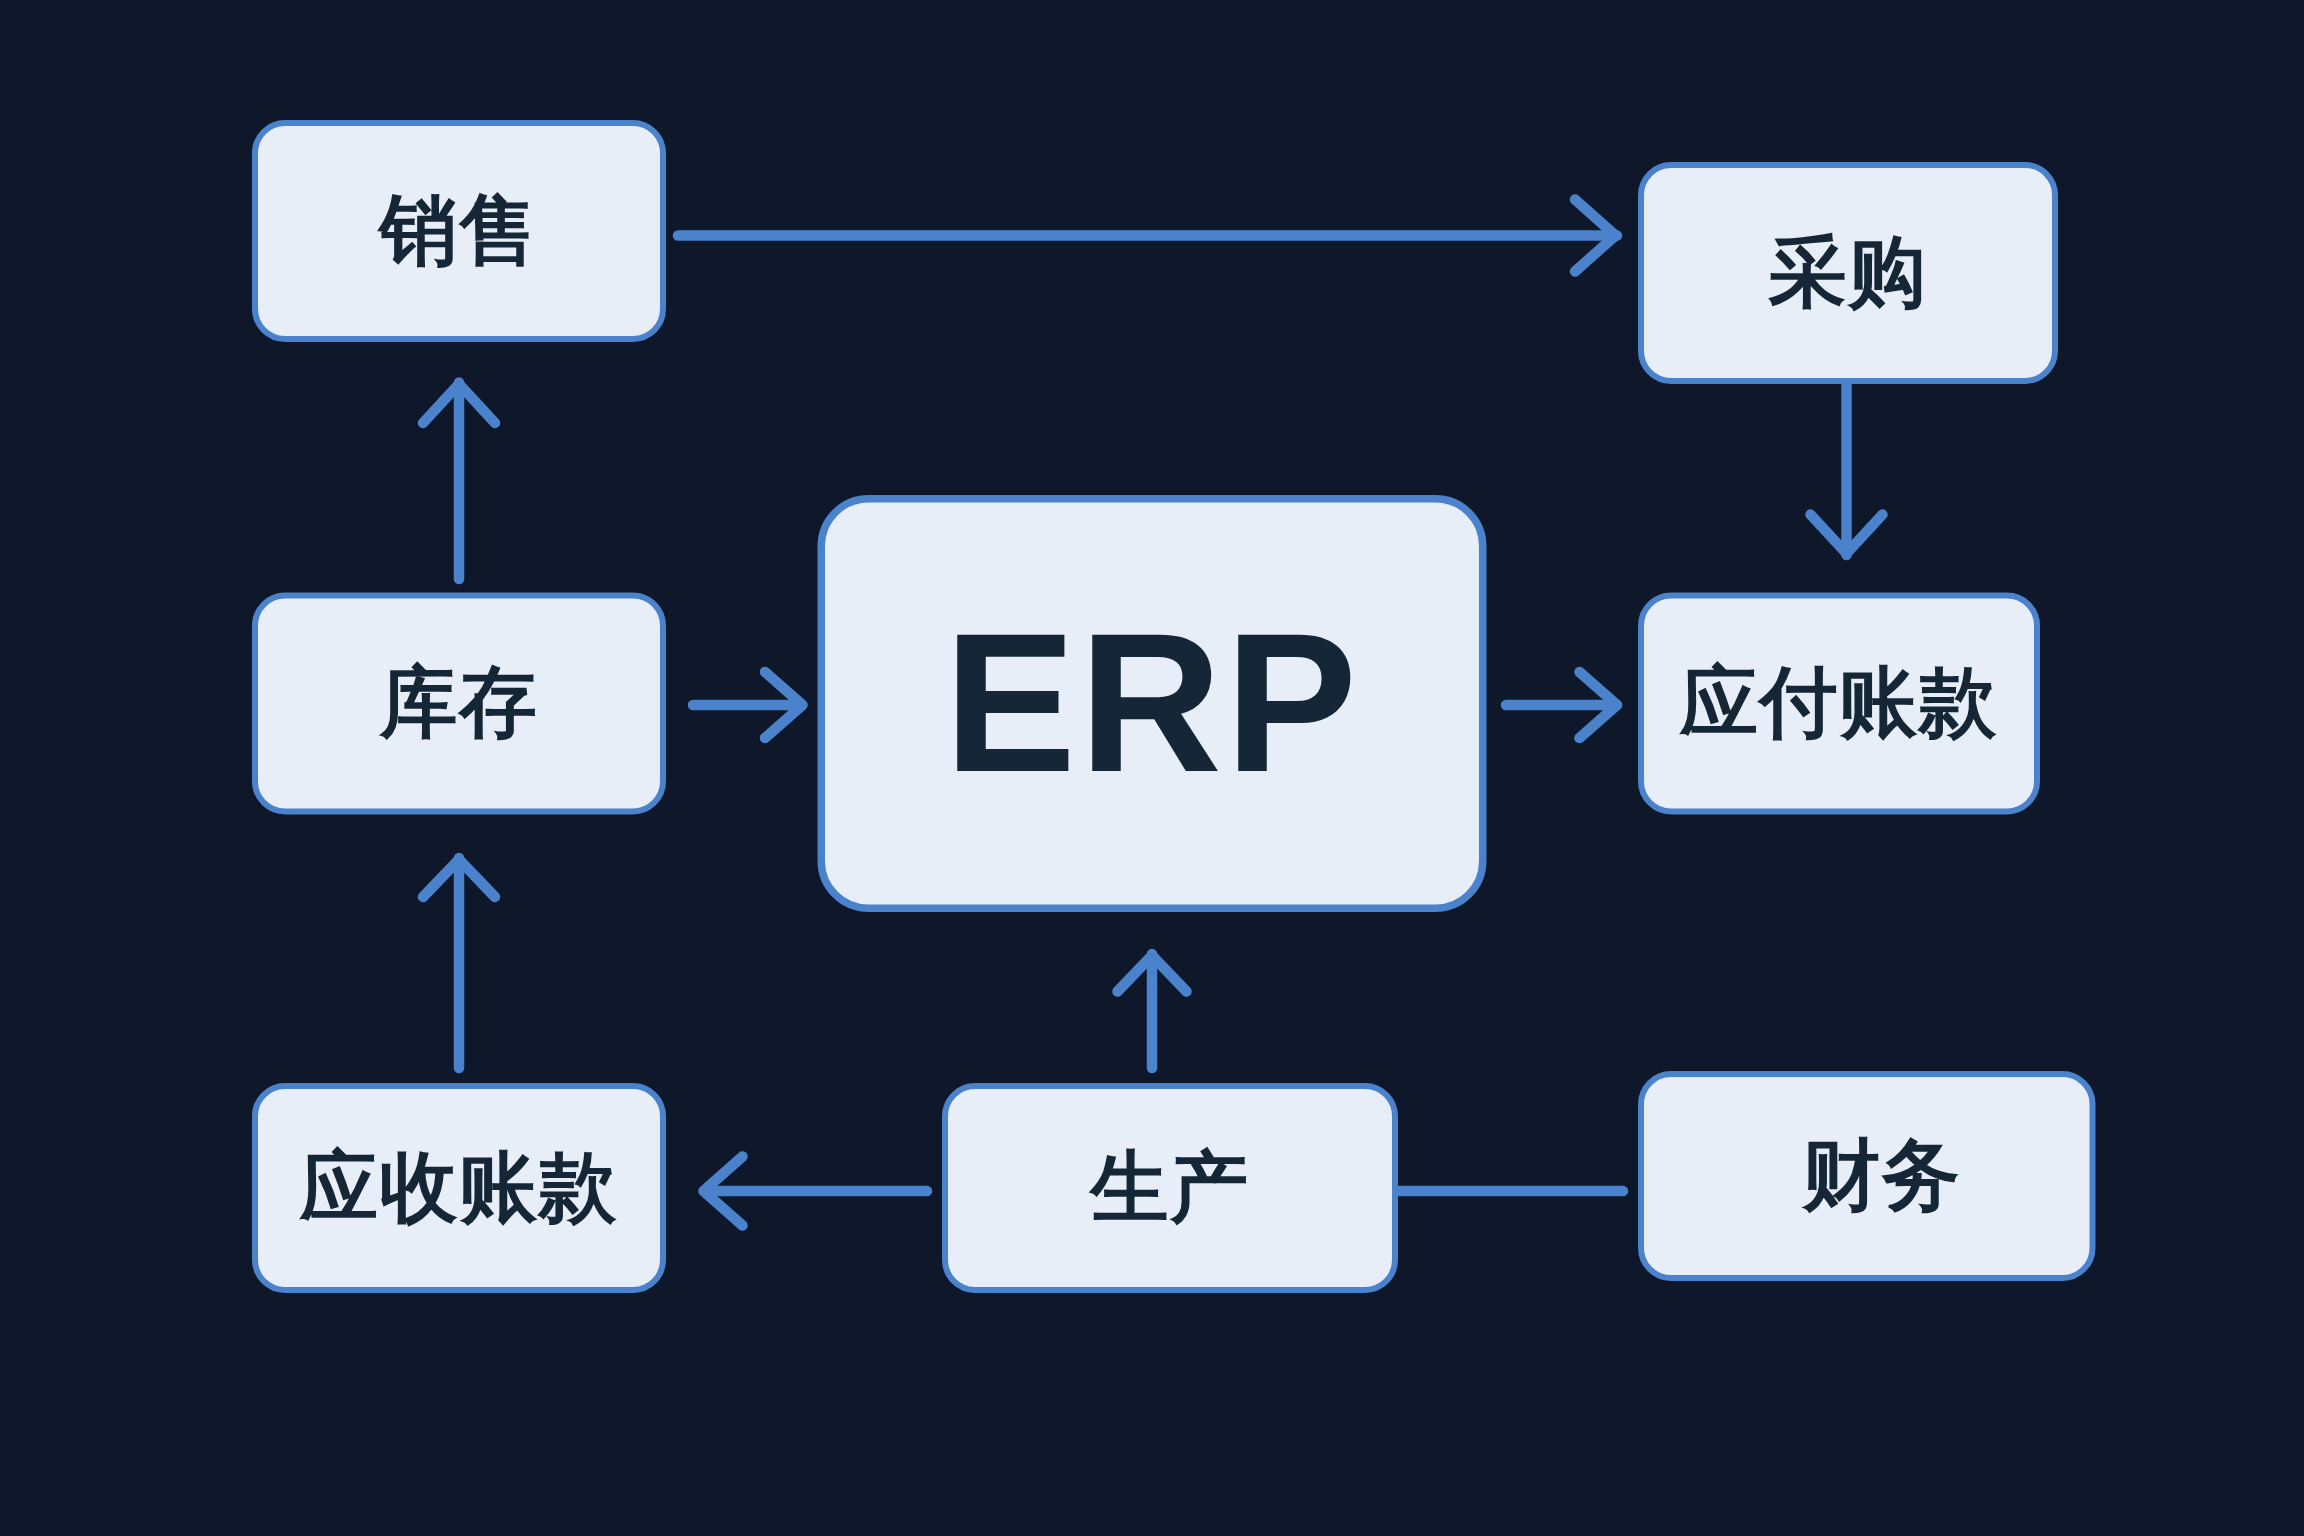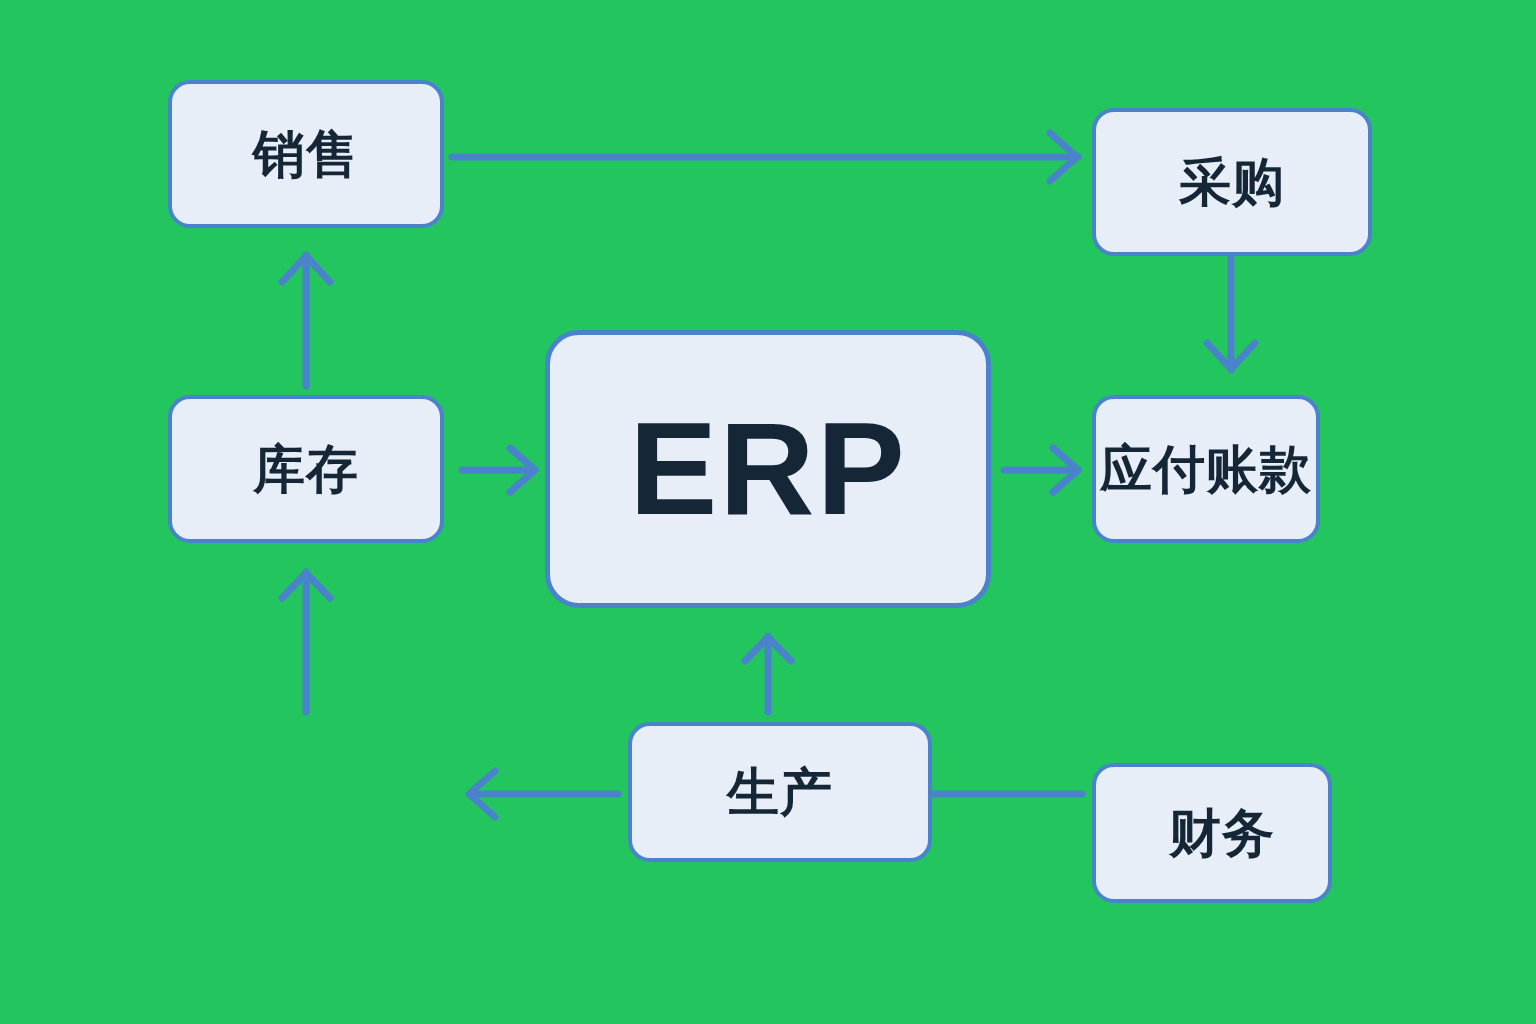--- a/index.html
+++ b/index.html
@@ -10,21 +10,21 @@
     width: 1536px;
     height: 1024px;
     background: #ffffff;
     font-family: "Liberation Sans", "DejaVu Sans", sans-serif;
     overflow: hidden;
   }
   #canvas {
     position: relative;
     width: 1536px;
     height: 1024px;
-    background: #22c55e;
+    background: #0f172a;
   }
   #edges {
     position: absolute;
     left: 0;
     top: 0;
     width: 1536px;
     height: 1024px;
   }
   .node {
     position: absolute;
@@ -55,24 +55,24 @@
     font-size: 132px;
     font-weight: 800;
     letter-spacing: 2px;
   }
 
   
   #node-sales        { left: 168px; top: 80px;  width: 276px; height: 148px; }
   #node-purchasing   { left: 1092px; top: 80px; width: 280px; height: 148px; margin-top: 28px; }
   #node-inventory    { left: 168px; top: 395px; width: 276px; height: 148px; }
   #node-erp          { left: 545px; top: 330px; width: 446px; height: 278px; }
-  #node-payable      { left: 1092px; top: 395px; width: 228px; height: 148px; }
+  #node-payable      { left: 1092px; top: 395px; width: 268px; height: 148px; }
   #node-receivable   { left: 168px; top: 722px; width: 276px; height: 140px; }
   #node-production   { left: 628px; top: 722px; width: 304px; height: 140px; }
-  #node-finance      { left: 1092px; top: 763px; width: 240px; height: 140px; padding-left: 20px; }
+  #node-finance      { left: 1092px; top: 714px; width: 305px; height: 140px; padding-left: 20px; }
 </style>
 </head>
 <body>
 
 <div id="canvas">
 
   <svg id="edges" viewBox="0 0 1536 1024" xmlns="http://www.w3.org/2000/svg">
     <g fill="none" stroke="#4a82cc" stroke-width="7" stroke-linecap="round" stroke-linejoin="round">
 
       <g>
@@ -134,20 +134,23 @@
   </div>
 
   <div class="node small" id="node-inventory">
     <span class="node-label">库存</span>
   </div>
 
   <div class="node wide" id="node-payable">
     <span class="node-label">应付账款</span>
   </div>
 
+  <div class="node wide" id="node-receivable">
+    <span class="node-label">应收账款</span>
+  </div>
 
   <div class="node small" id="node-production">
     <span class="node-label">生产</span>
   </div>
 
   <div class="node small" id="node-finance">
     <span class="node-label">财务</span>
   </div>
 
 </div>

